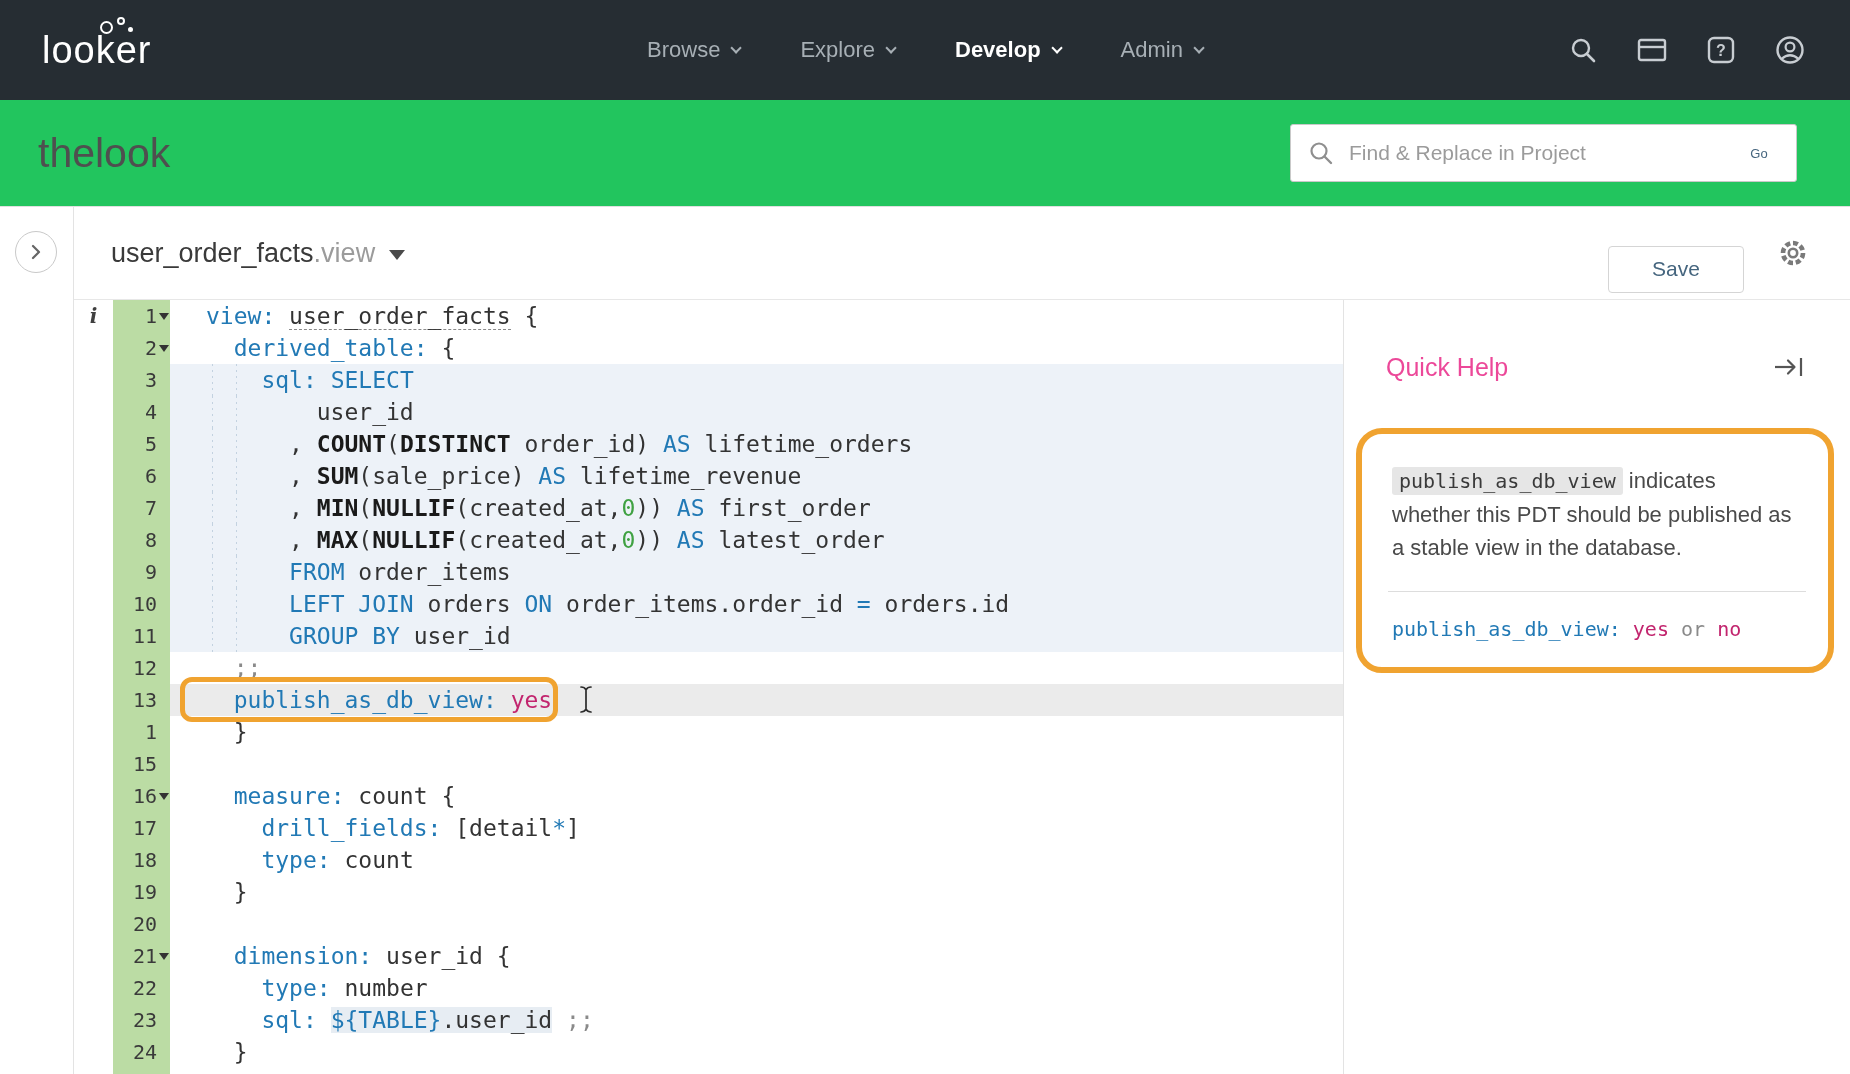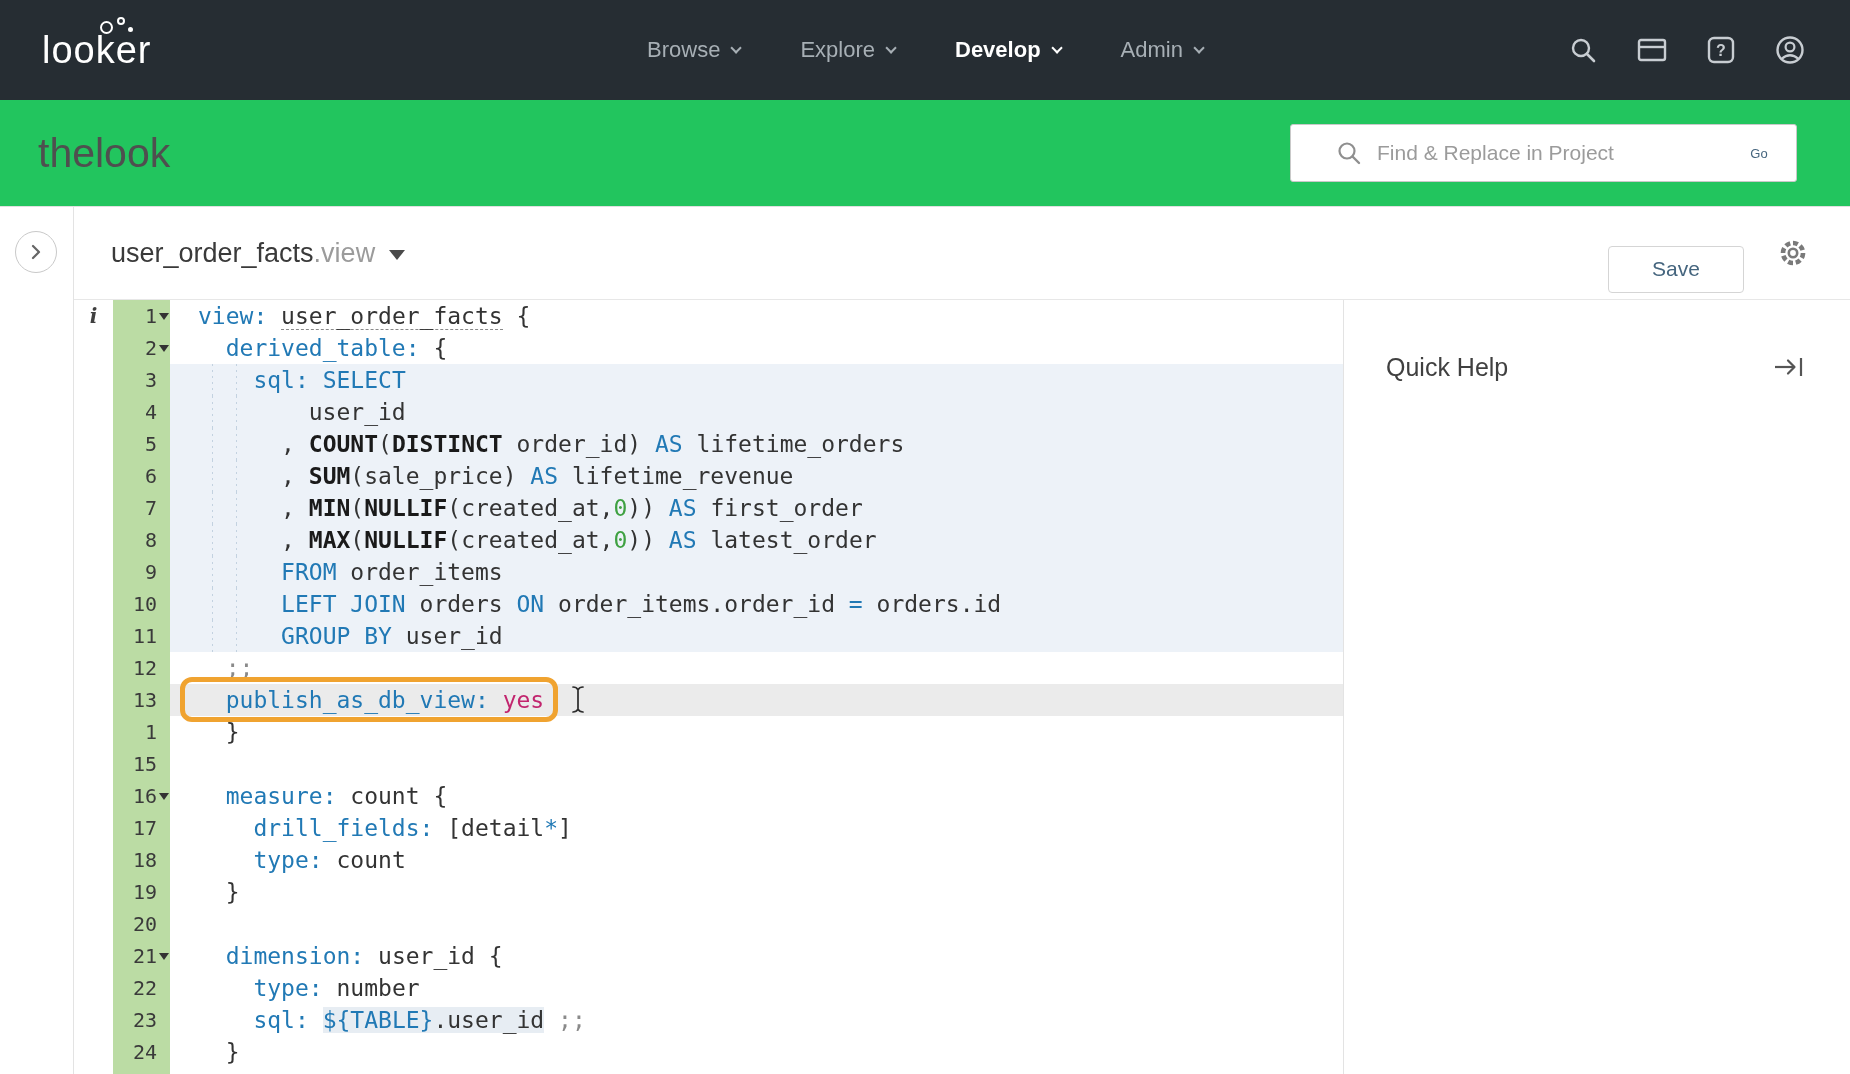--- a/index.html
+++ b/index.html
@@ -19,21 +19,21 @@
   .nav-item.active { color:#fff; font-weight:700; }
   .chev { width:8px; height:8px; border-right:2px solid currentColor; border-bottom:2px solid currentColor;
           transform:rotate(45deg); display:inline-block; margin-top:-4px; }
   .nav-icons { margin-left:auto; margin-right:44px; display:flex; gap:38px; align-items:center; }
   .nav-icons .icn { cursor:pointer; display:flex; }
 
   
   .projectbar { height:107px; background:#22c55e; border-bottom:1px solid #E0E0E0; display:flex; align-items:center; }
   .project-title { margin-left:38px; font-size:41px; color:#4F4F4F; font-weight:400; }
   .findbox { margin-left:auto; margin-right:53px; width:507px; height:58px; background:#fff;
-             border:1px solid #C9C9C9; border-radius:3px; display:flex; align-items:center;padding-left:28px; }
+             border:1px solid #C9C9C9; border-radius:3px; display:flex; align-items:center; }
   .findbox .mag { margin:0 14px 0 16px; display:flex; }
   .find-input { flex:1; border:none; outline:none; font-size:21px; color:#444; background:transparent;
                 font-family:"Liberation Sans", sans-serif; }
   .find-input::placeholder { color:#9B9B9B; }
   .go-btn { width:74px; height:100%; display:flex; align-items:center; justify-content:center;
             font-size:13px; color:#45657E; cursor:pointer; }
 
   
   .main { display:flex; height:867px; }
   .rail { width:73px; position:relative; flex:0 0 73px; }
@@ -57,21 +57,21 @@
   .info-i { height:32px; display:flex; align-items:center; justify-content:center;
             font-family:"DejaVu Serif", serif; font-style:italic; font-weight:700;
             font-size:20px; color:#3F3F3F; cursor:pointer; }
   .gutter { width:57px; flex:0 0 57px; background:#BBDCA4; font-family:"DejaVu Sans Mono", monospace;
             font-size:20px; color:#3A3A3A; }
   .gutter-line { height:32px; line-height:32px; text-align:right; padding-right:13px; position:relative; cursor:pointer; }
   .fold-caret { position:absolute; right:1px; top:13px; width:0; height:0;
                 border-left:5px solid transparent; border-right:5px solid transparent;
                 border-top:7px solid #333; }
   .code { flex:1; font-family:"DejaVu Sans Mono", monospace; font-size:23px; color:#333; }
-  .code-line { height:32px; line-height:32px; white-space:pre; padding-left:28px; position:relative; cursor:text; }
+  .code-line { height:32px; line-height:32px; white-space:pre; padding-left:36px; position:relative; cursor:text; }
   .bg-sql { background-color:#EDF2F8;
             background-image:repeating-linear-gradient(to bottom,#C3D2E0 0 2px,transparent 2px 6px),
                              repeating-linear-gradient(to bottom,#C3D2E0 0 2px,transparent 2px 6px);
             background-size:1px 100%,1px 100%; background-position:42px 0,66px 0; background-repeat:no-repeat; }
   .bg-current { background-color:#EBEBEB; }
   .tk-k { color:#2179B5; }
   .tk-o { color:#2179B5; }
   .tk-f { color:#1A1A1A; font-weight:700; }
   .tk-n { color:#3FA142; }
   .tk-v { color:#C2256E; }
@@ -79,21 +79,21 @@
   .tk-u { border-bottom:1px dashed #8A8A8A; }
   .tk-ck { color:#2179B5; background:#E7EDF3; }
   .tk-cp { color:#333; background:#E7EDF3; }
   .line-annotation { position:absolute; left:10px; top:-7px; width:378px; height:45px;
                      border:5px solid #F0A330; border-radius:12px; pointer-events:none; z-index:2; }
   .ibeam { margin-left:26px; vertical-align:-6px; }
 
   
   .panel { width:507px; flex:0 0 507px; border-left:1px solid #E3E3E3; padding-top:52px; }
   .panel-header { display:flex; align-items:center; padding:0 44px 0 42px; height:30px; }
-  .panel-title { font-size:25px; color:#404040; }
+  .panel-title { font-size:25px; color:#ec4899; }
   .collapse-btn { margin-left:auto; display:flex; cursor:pointer; }
   .help-box { margin:46px 16px 0 12px; border:6px solid #F0A330; border-radius:26px;
               padding:30px 30px 26px 30px; }
   .help-text { font-size:22px; color:#4A4A4A; line-height:33px; max-width:402px; }
   .help-chip { font-family:"DejaVu Sans Mono", monospace; font-size:20px; background:#E6E6E6;
                padding:2px 7px; border-radius:3px; color:#3A3A3A; }
   .help-divider { border:none; border-top:1px solid #DDDDDD; margin:27px -8px 25px -4px; }
   .help-sig { font-family:"DejaVu Sans Mono", monospace; font-size:20px; color:#4A4A4A; }
   .sig-key { color:#2179B5; }
   .sig-val { color:#C2256E; }
@@ -261,16 +261,28 @@
         <div class="panel-header">
           <div class="panel-title">Quick Help</div>
           <span class="collapse-btn">
             <svg width="34" height="26" viewBox="0 0 34 26" fill="none">
                 <line x1="3" y1="13" x2="22" y2="13" stroke="#555" stroke-width="2.2"></line>
                 <polyline points="16,6.5 22.5,13 16,19.5" stroke="#555" stroke-width="2.2" fill="none" stroke-linecap="round" stroke-linejoin="round"></polyline>
                 <line x1="29" y1="4" x2="29" y2="22" stroke="#555" stroke-width="2.2"></line>
               </svg>
           </span>
         </div>
+        <div class="help-box">
+          <div class="help-text">
+            <span class="help-chip">publish_as_db_view</span><span> indicates whether this PDT should be published as a stable view in the database.</span>
+          </div>
+          <hr class="help-divider">
+          <div class="help-sig">
+            <span class="sig-key">publish_as_db_view:</span>
+            <span class="sig-val">yes</span>
+            <span class="sig-or">or</span>
+            <span class="sig-val">no</span>
+          </div>
+        </div>
       </div>
     </div>
   </div>
 </div>
 
 </body></html>

